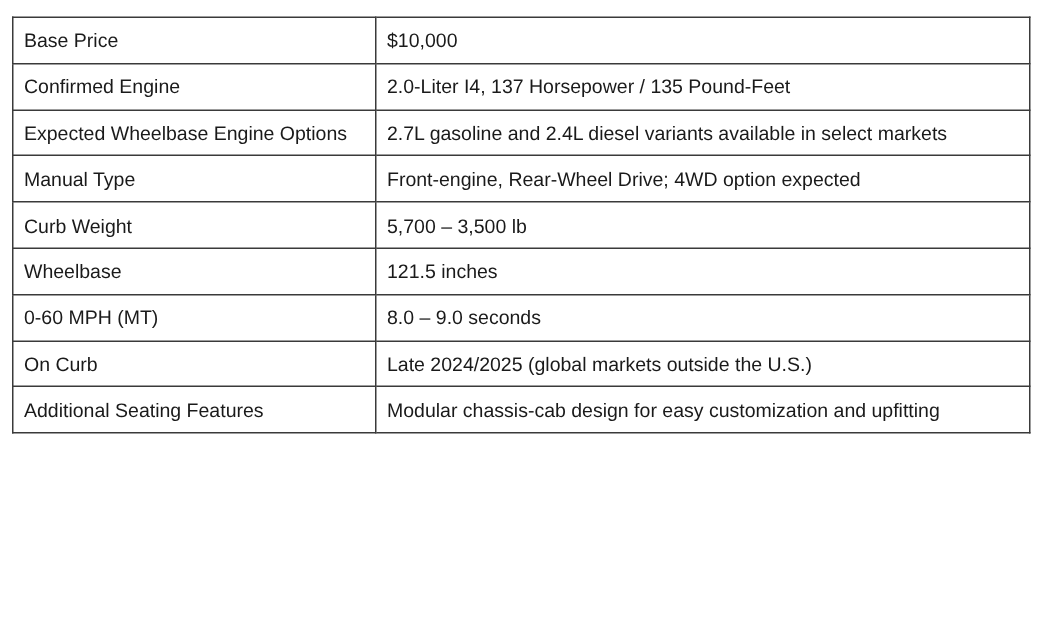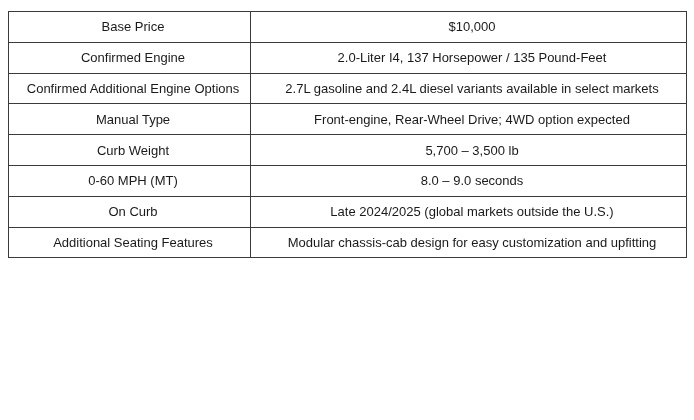--- a/index.html
+++ b/index.html
@@ -16,21 +16,20 @@
     }
     .spec-table {
       position: absolute;
       left: 8px;
       top: 11px;
       width: 678px;
       border-collapse: collapse;
       table-layout: fixed;
       font-size: 13px;
       color: #1a1a1a;
-      text-align: center;
     }
     .spec-table col.label-col { width: 242px; }
     .spec-table col.value-col { width: 436px; }
     .spec-table td {
       border: 1px solid #3a3a3a;
       height: 29.8px;
       padding: 0 0 0 7px;
       vertical-align: middle;
       white-space: nowrap;
       overflow: hidden;
@@ -48,30 +47,34 @@
   <tbody>
     <tr>
       <td>Base Price</td>
       <td>$10,000</td>
     </tr>
     <tr>
       <td>Confirmed Engine</td>
       <td>2.0-Liter I4, 137 Horsepower / 135 Pound-Feet</td>
     </tr>
     <tr>
-      <td>Confirmed Additional Engine Options</td>
+      <td>Expected Wheelbase Engine Options</td>
       <td>2.7L gasoline and 2.4L diesel variants available in select markets</td>
     </tr>
     <tr>
       <td>Manual Type</td>
       <td>Front-engine, Rear-Wheel Drive; 4WD option expected</td>
     </tr>
     <tr>
       <td>Curb Weight</td>
       <td>5,700 – 3,500 lb</td>
+    </tr>
+    <tr>
+      <td>Wheelbase</td>
+      <td>121.5 inches</td>
     </tr>
     <tr>
       <td>0-60 MPH (MT)</td>
       <td>8.0 – 9.0 seconds</td>
     </tr>
     <tr>
       <td>On Curb</td>
       <td>Late 2024/2025 (global markets outside the U.S.)</td>
     </tr>
     <tr>

